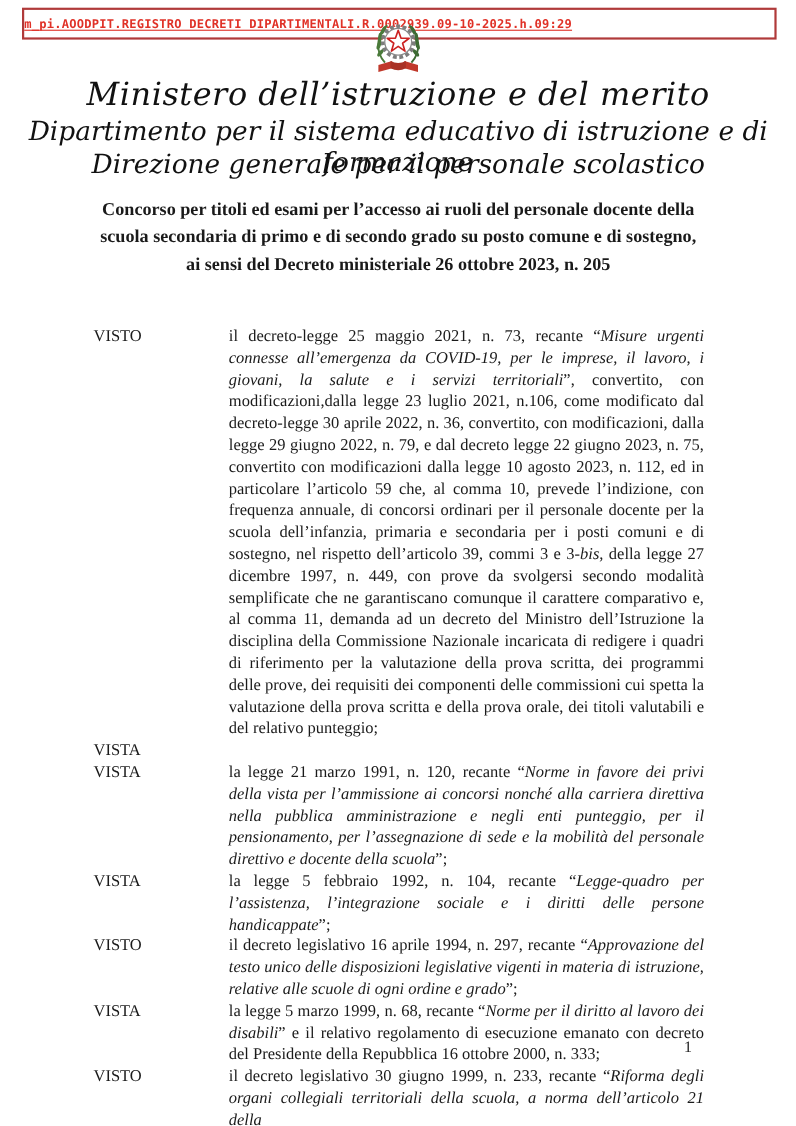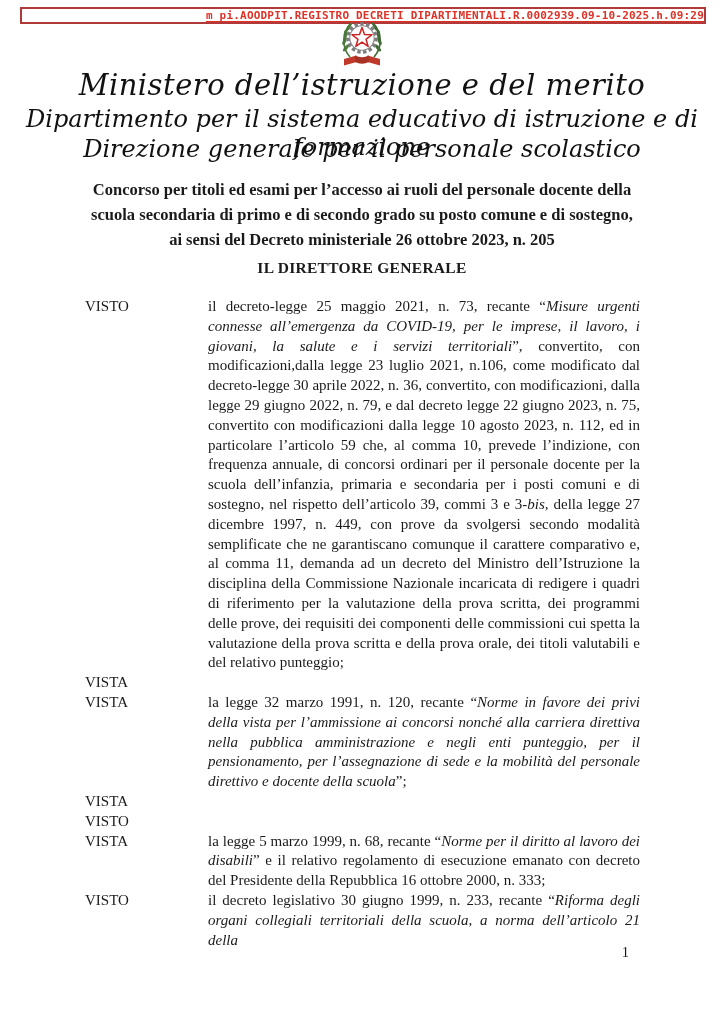--- a/index.html
+++ b/index.html
@@ -8,23 +8,23 @@
     width: 724px; height: 1024px;
     font-family: "Liberation Serif", serif;
     color: #1a1a1a;
     position: relative;
     overflow: hidden;
   }
   .page { position: absolute; inset: 0; background: #fff; }
 
   
   .protocol-box {
-    position: absolute; top: 7px; left: 20px; right: 18px; height: 17px;
+    position: absolute; top: 7px; left: 20px; right: 18px; height: 29px;
     border: 2px solid #b03a3a;
-    display: flex; align-items: center; justify-content: flex-end;
+    display: flex; align-items: center; justify-content: flex-start;
   }
   .protocol-text {
     font-family: "DejaVu Sans Mono", monospace;
     font-size: 11px; font-weight: bold;
     color: #e03127;
     text-decoration: underline;
     text-underline-offset: 2px;
     letter-spacing: 0.2px;
     white-space: nowrap;
   }
@@ -116,39 +116,40 @@
       <path d="M20 40.5 Q27 44 34 40.5 L34 47 Q27 50.5 20 47 Z" fill="#a93226"></path>
     </svg>
   </div>
 
   <div class="script-line script-ministry">Ministero dell’istruzione e del merito</div>
   <div class="script-line script-department">Dipartimento per il sistema educativo di istruzione e di formazione</div>
   <div class="script-line script-directorate">Direzione generale per il personale scolastico</div>
 
   <div class="doc-title">Concorso per titoli ed esami per l’accesso ai ruoli del personale docente della scuola secondaria di primo e di secondo grado su posto comune e di sostegno, ai sensi del Decreto ministeriale 26 ottobre 2023, n. 205</div>
 
-  <div class="director-heading">IL DIRETTORE GENERALE</div>
 
   <div class="recitals">
       <div class="recital">
         <div class="label">VISTO</div>
         <div class="text"><span>il decreto-legge 25 maggio 2021, n. 73, recante “</span><i>Misure urgenti connesse all’emergenza da COVID-19, per le imprese, il lavoro, i giovani, la salute e i servizi territoriali</i><span>”, convertito, con modificazioni,dalla legge 23 luglio 2021, n.106, come modificato dal decreto-legge 30 aprile 2022, n. 36, convertito, con modificazioni, dalla legge 29 giugno 2022, n. 79, e dal decreto legge 22 giugno 2023, n. 75, convertito con modificazioni dalla legge 10 agosto 2023, n. 112, ed in particolare l’articolo 59 che, al comma 10, prevede l’indizione, con frequenza annuale, di concorsi ordinari per il personale docente per la scuola dell’infanzia, primaria e secondaria per i posti comuni e di sostegno, nel rispetto dell’articolo 39, commi 3 e 3-</span><i>bis,</i><span> della legge 27 dicembre 1997, n. 449, con prove da svolgersi secondo modalità semplificate che ne garantiscano comunque il carattere comparativo e, al comma 11, demanda ad un decreto del Ministro dell’Istruzione la disciplina della Commissione Nazionale incaricata di redigere i quadri di riferimento per la valutazione della prova scritta, dei programmi delle prove, dei requisiti dei componenti delle commissioni cui spetta la valutazione della prova scritta e della prova orale, dei titoli valutabili e del relativo punteggio;</span></div>
       </div>
       <div class="recital">
         <div class="label">VISTA</div>
       </div>
       <div class="recital">
         <div class="label">VISTA</div>
-        <div class="text"><span>la legge 32 marzo 1991, n. 120, recante “</span><i>Norme in favore dei privi della vista per l’ammissione ai concorsi nonché alla carriera direttiva nella pubblica amministrazione e negli enti punteggio, per il pensionamento, per l’assegnazione di sede e la mobilità del personale direttivo e docente della scuola</i><span>”;</span></div>
+        <div class="text"><span>la legge 21 marzo 1991, n. 120, recante “</span><i>Norme in favore dei privi della vista per l’ammissione ai concorsi nonché alla carriera direttiva nella pubblica amministrazione e negli enti punteggio, per il pensionamento, per l’assegnazione di sede e la mobilità del personale direttivo e docente della scuola</i><span>”;</span></div>
       </div>
       <div class="recital">
         <div class="label">VISTA</div>
+        <div class="text"><span>la legge 5 febbraio 1992, n. 104, recante “</span><i>Legge-quadro per l’assistenza, l’integrazione sociale e i diritti delle persone handicappate</i><span>”;</span></div>
       </div>
       <div class="recital">
         <div class="label">VISTO</div>
+        <div class="text"><span>il decreto legislativo 16 aprile 1994, n. 297, recante “</span><i>Approvazione del testo unico delle disposizioni legislative vigenti in materia di istruzione, relative alle scuole di ogni ordine e grado</i><span>”;</span></div>
       </div>
       <div class="recital">
         <div class="label">VISTA</div>
         <div class="text"><span>la legge 5 marzo 1999, n. 68, recante “</span><i>Norme per il diritto al lavoro dei disabili</i><span>” e il relativo regolamento di esecuzione emanato con decreto del Presidente della Repubblica 16 ottobre 2000, n. 333;</span></div>
       </div>
       <div class="recital">
         <div class="label">VISTO</div>
         <div class="text"><span>il decreto legislativo 30 giugno 1999, n. 233, recante “</span><i>Riforma degli organi collegiali territoriali della scuola, a norma dell’articolo 21 della</i></div>
       </div>
     </div>

